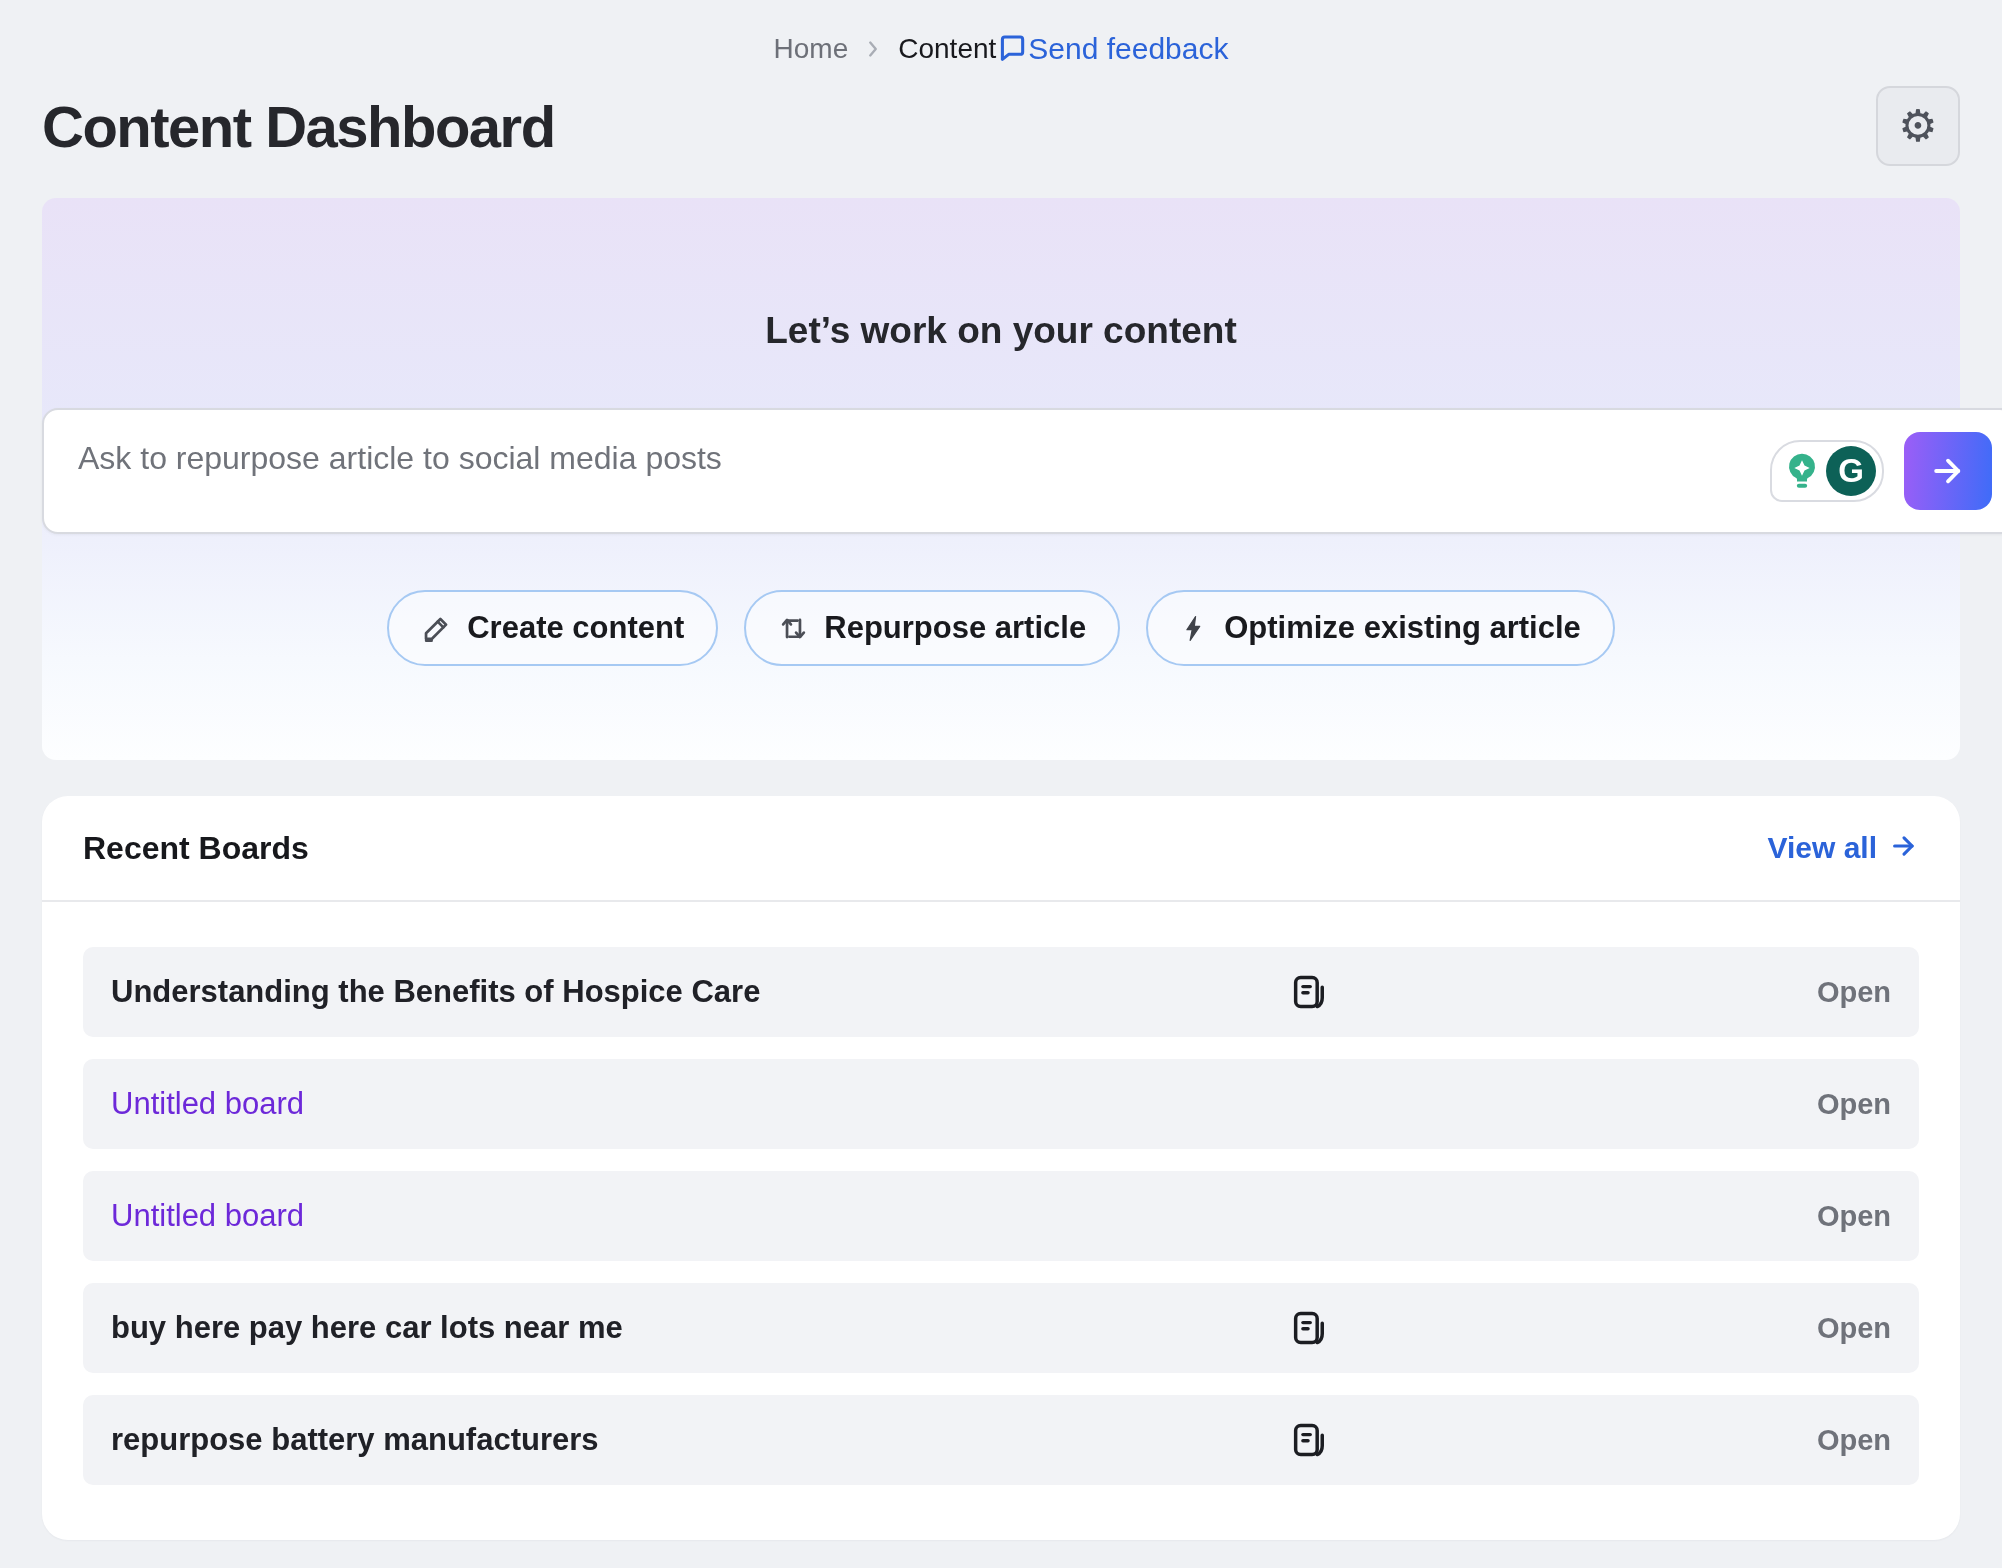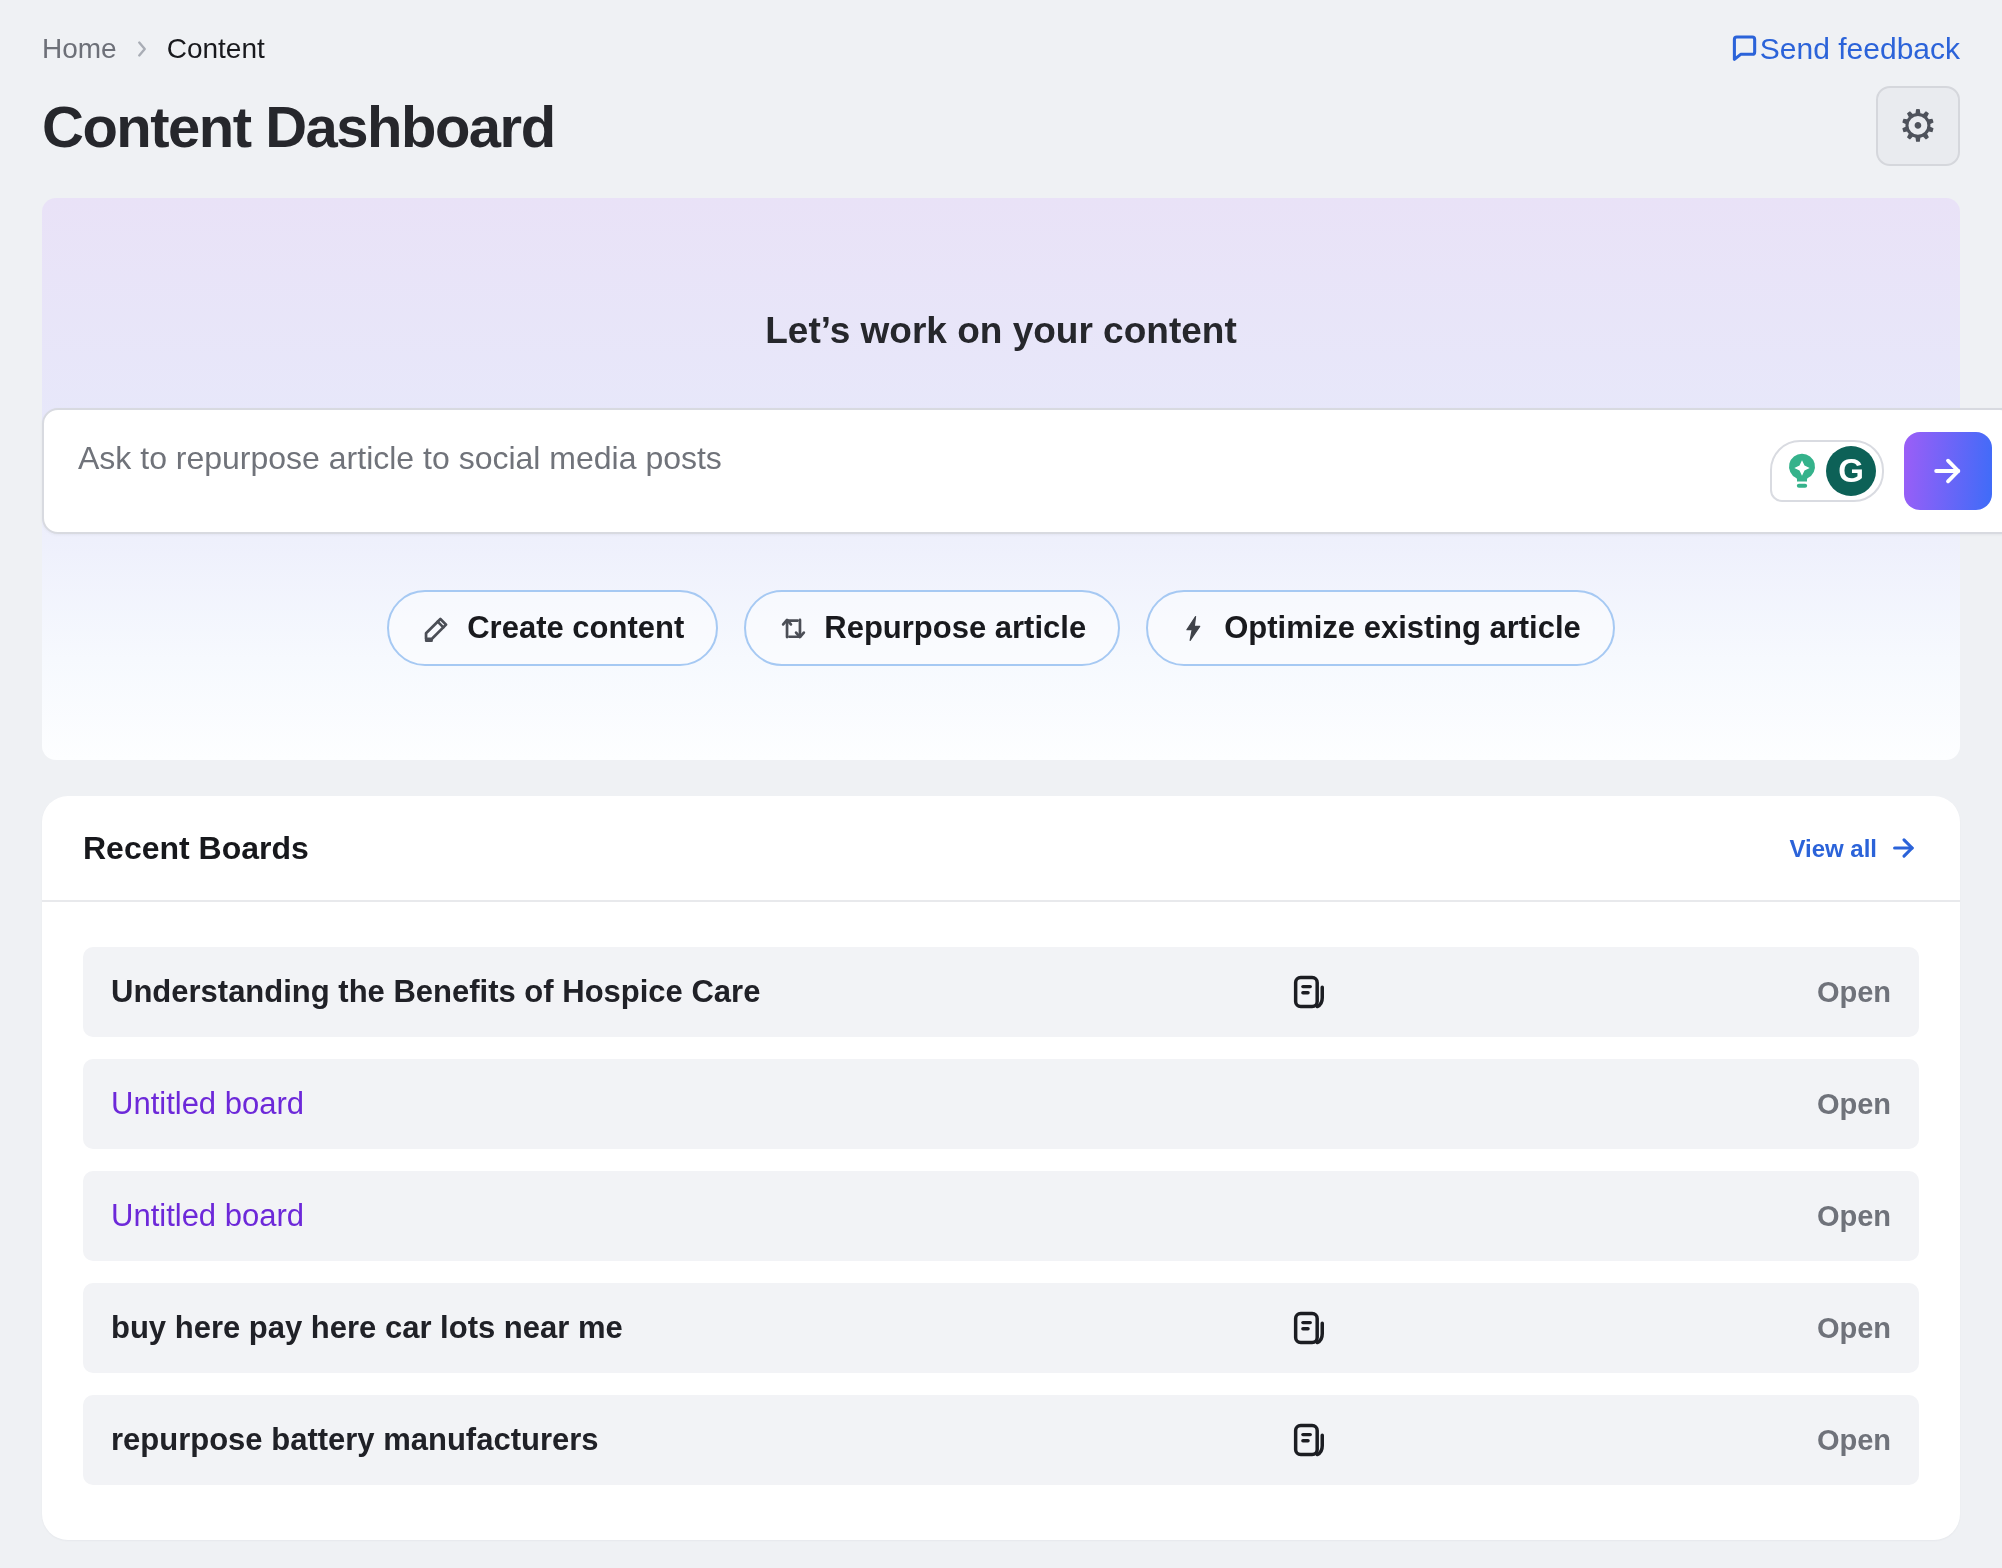--- a/index.html
+++ b/index.html
@@ -6,21 +6,21 @@
   html,body { width:2002px; height:1568px; }
   body {
     background:#eff1f4;
     font-family:"Liberation Sans", sans-serif;
     color:#1e1f24;
     overflow:hidden;
   }
   .page { width:2002px; height:1568px; padding:30px 42px 0; }
 
   
-  .topbar { display:flex; justify-content:space-between; align-items:center; height:38px; }
+  .topbar { display:flex; justify-content:center; align-items:center; height:38px; }
   .breadcrumb { display:flex; align-items:center; gap:14px; font-size:28px; }
   .crumb.home { color:#6d7078; text-decoration:none; cursor:pointer; }
   .crumb.current { color:#18191d; }
   .crumb-sep { display:flex; align-items:center; }
   .feedback { display:flex; align-items:center; gap:0; color:#2b63d9; font-size:30px; font-weight:500; text-decoration:none; cursor:pointer; }
   .feedback-icon { display:flex; align-items:center; }
 
   
   .title-row { display:flex; justify-content:space-between; align-items:center; margin-top:12px; height:92px; }
   h1.page-title { font-size:58px; font-weight:700; letter-spacing:-1.5px; color:#26272c; }
@@ -41,21 +41,21 @@
   .g-badge { width:50px; height:50px; border-radius:50%; background:#0d6157; color:#fff; font-weight:700; font-size:33px; display:flex; align-items:center; justify-content:center; box-shadow:0 0 0 3px #fff; }
   .submit-btn { width:88px; height:78px; border:none; border-radius:16px; background:linear-gradient(95deg,#9c5ef7 0%,#3e6cf8 100%); display:flex; align-items:center; justify-content:center; cursor:pointer; }
   .quick-actions { margin-top:56px; display:flex; justify-content:center; gap:26px; }
   .qa-pill { height:76px; display:inline-flex; align-items:center; gap:15px; padding:0 32px; border:2px solid #a6c9f3; border-radius:44px; background:rgba(255,255,255,.42); font-size:31px; font-weight:600; color:#191a1e; cursor:pointer; font-family:"Liberation Sans",sans-serif; }
   .qa-icon { display:flex; align-items:center; }
 
   
   .boards { margin-top:36px; background:#fff; border-radius:26px; box-shadow:0 1px 2px rgba(16,24,40,.04); }
   .boards-header { height:106px; display:flex; justify-content:space-between; align-items:center; padding:0 41px; border-bottom:2px solid #e8e9ec; }
   .boards-title { font-size:32px; font-weight:700; color:#17181c; }
-  .view-all { display:flex; align-items:flex-end; gap:12px; color:#2b63d9; font-size:24px; font-weight:600; text-decoration:none; cursor:pointer; }
+  .view-all { display:flex; align-items:flex-start; gap:12px; color:#2b63d9; font-size:30px; font-weight:600; text-decoration:none; cursor:pointer; }
   .boards-list { padding:45px 41px 55px; display:flex; flex-direction:column; gap:22px; }
   .board-row { height:90px; background:#f2f3f6; border-radius:10px; display:grid; grid-template-columns:2.1fr 48px 1fr; align-items:center; padding:0 28px; cursor:pointer; }
   .board-title { font-size:31px; font-weight:600; color:#202127; }
   .board-title.untitled { font-weight:400; color:#6d28d9; }
   .board-doc { display:flex; align-items:center; justify-content:center; }
   .board-open { justify-self:end; font-size:29px; font-weight:600; color:#6f727a; }
   svg { display:block; }
 </style>
 </head>
 <body>

